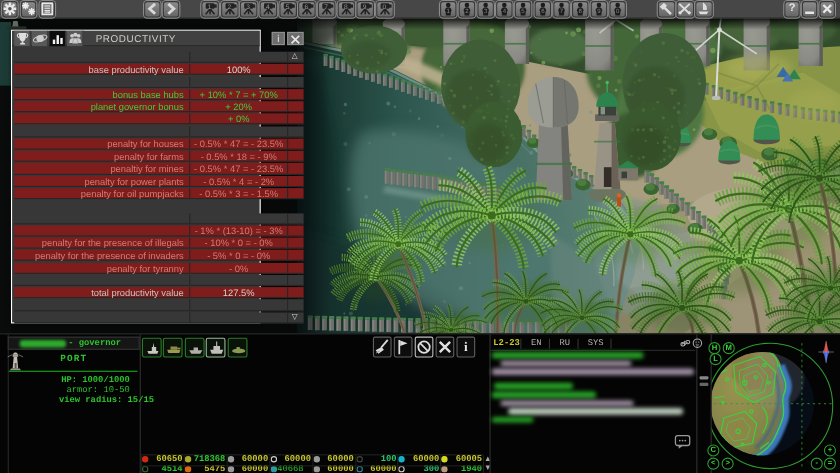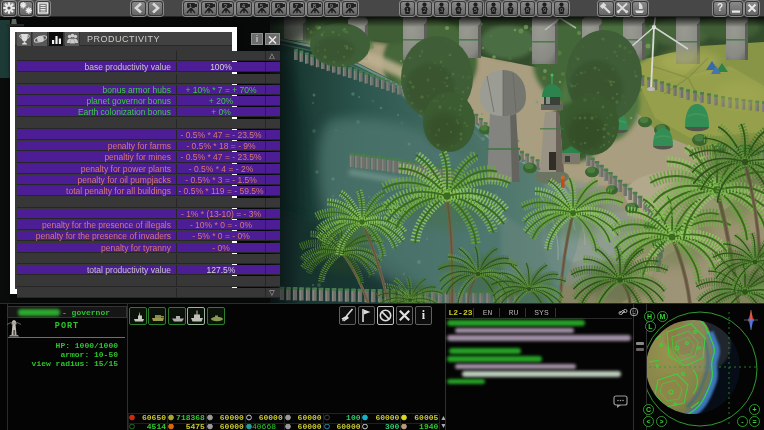--- a/index.html
+++ b/index.html
@@ -5,28 +5,28 @@
 *{margin:0;padding:0;box-sizing:border-box}
 html,body{width:764px;height:430px;overflow:hidden;background:#000}
 body{font-family:"Liberation Sans",sans-serif}
 #root{position:relative;width:764px;height:430px;overflow:hidden;background:#000}
 .abs{position:absolute}
 
 #toolbar{position:absolute;left:0;top:0;width:764px;height:17px;background:#474747;border-bottom:1px solid #262626}
 .tbtn{position:absolute;top:1px;height:15px;border-radius:3px;background:linear-gradient(180deg,#8d8d8d,#636363);box-shadow:0 0 0 1px #383838 inset, 0 0 0 1px #8a8a8a;overflow:hidden}
 .tbtn svg{display:block}
 
-#panel{position:absolute;left:10px;top:27px;width:227px;height:267px;background:#373737;border:5px solid #ffffff;box-shadow:0 0 4px rgba(0,0,0,.6)}
+#panel{position:absolute;left:10px;top:27px;width:227px;height:267px;background:#373737;border:1px solid #ffffff;box-shadow:0 0 4px rgba(0,0,0,.6)}
 #ptitle{position:absolute;left:0;top:0;width:100%;height:14px;background:#414141;border-bottom:1px solid #2a2a2a}
 #ptitle .txt{position:absolute;left:0;top:2px;width:100%;text-align:center;font-size:9px;color:#cfccc7;letter-spacing:0.5px}
 .ptab{position:absolute;top:0px;width:15px;height:14px;background:#585858;border-right:1px solid #333}
 .ptab.act{background:#0c0c0c}
 .pbtn{position:absolute;top:1px;width:12px;height:12px;background:#6d6d6d;border:1px solid #8f8f8f;color:#e8e8e8;font-size:9px;text-align:center;line-height:11px}
 #ptable{position:absolute;left:2px;top:19px;width:263px;height:248px}
-.prow{position:absolute;left:0;width:100%;height:10.2px;background:#4c1d95;border-bottom:1px solid #262626;font-size:8.5px}
+.prow{position:absolute;left:0;width:100%;height:10.2px;background:#7f1d1d;border-bottom:1px solid #262626;font-size:8.5px}
 .prow .lab{position:absolute;left:0;top:0;width:158px;height:100%;text-align:right;padding-right:4px;color:#c6c3be;line-height:10px;white-space:nowrap}
 .prow .val{position:absolute;left:159px;top:0;width:89px;height:100%;text-align:center;color:#d6d3ce;line-height:10px;border-left:1px solid #262626;white-space:nowrap}
 .prow .scr{position:absolute;left:248px;top:0;width:13px;height:100%;border-left:1px solid #262626;color:#cccccc;font-size:7px;text-align:center;line-height:10px}
 .prow.e{background:#373737}
 .grn{color:#3ecb3e !important}
 .red{color:#d27a72 !important}
 
 #bottom{position:absolute;left:0;top:303px;width:764px;height:127px;background:#040404;border-top:1px solid #2c2c2c}
 .mono{font-family:"Liberation Mono",monospace}
 .g{color:#2cc42c}
@@ -1436,40 +1436,40 @@
           <div class="lab ">base productivity value</div>
           <div class="val ">100%</div>
           <div class="scr"></div>
         </div>
 <div class="prow e" style="top:22.5px">
           <div class="lab "></div>
           <div class="val "></div>
           <div class="scr"></div>
         </div>
 <div class="prow" style="top:33.8px">
-          <div class="lab grn">bonus armor hubs</div>
+          <div class="lab grn">bonus base hubs</div>
           <div class="val grn">+ 10% * 7 = + 70%</div>
           <div class="scr"></div>
         </div>
 <div class="prow" style="top:45.1px">
           <div class="lab grn">planet governor bonus</div>
           <div class="val grn">+ 20%</div>
           <div class="scr"></div>
         </div>
 <div class="prow" style="top:56.3px">
-          <div class="lab grn">Earth colonization bonus</div>
           <div class="val grn">+ 0%</div>
           <div class="scr"></div>
         </div>
 <div class="prow e" style="top:67.6px">
           <div class="lab "></div>
           <div class="val "></div>
           <div class="scr"></div>
         </div>
 <div class="prow" style="top:78.9px">
+          <div class="lab red">penalty for houses</div>
           <div class="val red">- 0.5% * 47 = - 23.5%</div>
           <div class="scr"></div>
         </div>
 <div class="prow" style="top:90.2px">
           <div class="lab red">penalty for farms</div>
           <div class="val red">- 0.5% * 18 = - 9%</div>
           <div class="scr"></div>
         </div>
 <div class="prow" style="top:101.4px">
           <div class="lab red">penaltiy for mines</div>
@@ -1477,25 +1477,20 @@
           <div class="scr"></div>
         </div>
 <div class="prow" style="top:112.7px">
           <div class="lab red">penalty for power plants</div>
           <div class="val red">- 0.5% * 4 = - 2%</div>
           <div class="scr"></div>
         </div>
 <div class="prow" style="top:124.0px">
           <div class="lab red">penalty for oil pumpjacks</div>
           <div class="val red">- 0.5% * 3 = - 1.5%</div>
-          <div class="scr"></div>
-        </div>
-<div class="prow" style="top:135.2px">
-          <div class="lab red">total penalty for all buildings</div>
-          <div class="val red">- 0.5% * 119 = - 59.5%</div>
           <div class="scr"></div>
         </div>
 <div class="prow e" style="top:146.5px">
           <div class="lab "></div>
           <div class="val "></div>
           <div class="scr"></div>
         </div>
 <div class="prow" style="top:157.8px">
           <div class="val red">- 1% * (13-10) = - 3%</div>
           <div class="scr"></div>
@@ -1548,22 +1543,22 @@
 <path d="M6.5,6 L9.5,6 L10.5,17 L5.5,17 Z" fill="#c2beb4"></path>
 <rect x="5.5" y="4" width="5" height="2.4" fill="#a8a49a"></rect>
 <path d="M6,4 C6,1.8 10,1.8 10,4 Z" fill="#c2beb4"></path>
 <rect x="7.3" y="12" width="1.8" height="5" fill="#555"></rect>
 <path d="M3,18.5 L13,18.5 L12,17 L4,17 Z" fill="#98948a"></path>
 <path d="M1,6.5 L5,4.5 M15,6.5 L11,4.5" stroke="#888" stroke-width="0.7"></path>
       </svg>
 <div class="abs mono g" style="left:0;top:17px;width:134px;text-align:center;font-size:8.5px;font-weight:bold;letter-spacing:1px">PORT</div>
 <div class="abs" style="left:8px;top:32.5px;width:117px;height:1.6px;background:#1da81d"></div>
 <div class="abs mono g" style="left:0;top:37px;width:118px;text-align:right;font-size:8px;font-weight:bold">HP: 1000/1000</div>
-<div class="abs mono g" style="left:0;top:46px;width:118px;text-align:right;font-size:8px;font-weight:bold">armor: 10-50</div>
-<div class="abs mono g" style="left:0;top:55px;width:118px;text-align:right;font-size:8px;font-weight:bold">view radius: 15/15</div>
+<div class="abs mono g" style="left:0;top:46px;width:118px;text-align:right;font-size:8px;font-weight:normal">armor: 10-50</div>
+<div class="abs mono g" style="left:0;top:55px;width:140px;text-align:right;font-size:8px;font-weight:bold">view radius: 15/15</div>
 <div class="abs" style="left:129px;top:3px;width:18px;height:18px;border:1px solid #2b7d2b;border-radius:2px;background:#0a120a"><svg width="18" height="16" viewBox="0 0 18 16">
           <path d="M4,11 L14,11 L13,13.5 L5,13.5 Z M8,7.5 L12,7.5 L12,11 L8,11 Z M9.5,3.5 L10.2,7.5 L9,7.5 Z" fill="#c8c8c0"></path>
         </svg></div>
 <div class="abs" style="left:148px;top:3px;width:18px;height:18px;border:1px solid #2b7d2b;border-radius:2px;background:#0a120a"><svg width="18" height="16" viewBox="0 0 18 16">
           <path d="M3,10 L15,10 L14,13 L4,13 Z" fill="#9a9a50"></path>
           <rect x="6" y="7" width="6" height="3" fill="#8a8a48"></rect>
           <rect x="11" y="8" width="4" height="1.5" fill="#8a8a48"></rect>
         </svg></div>
 <div class="abs" style="left:168px;top:3px;width:18px;height:18px;border:1px solid #2b7d2b;border-radius:2px;background:#0a120a"><svg width="18" height="16" viewBox="0 0 18 16">
           <path d="M3,10.5 L15,10.5 L13,13.5 L5,13.5 Z M7,8 L11,8 L11,10.5 L7,10.5 Z" fill="#b0b0a8"></path>

